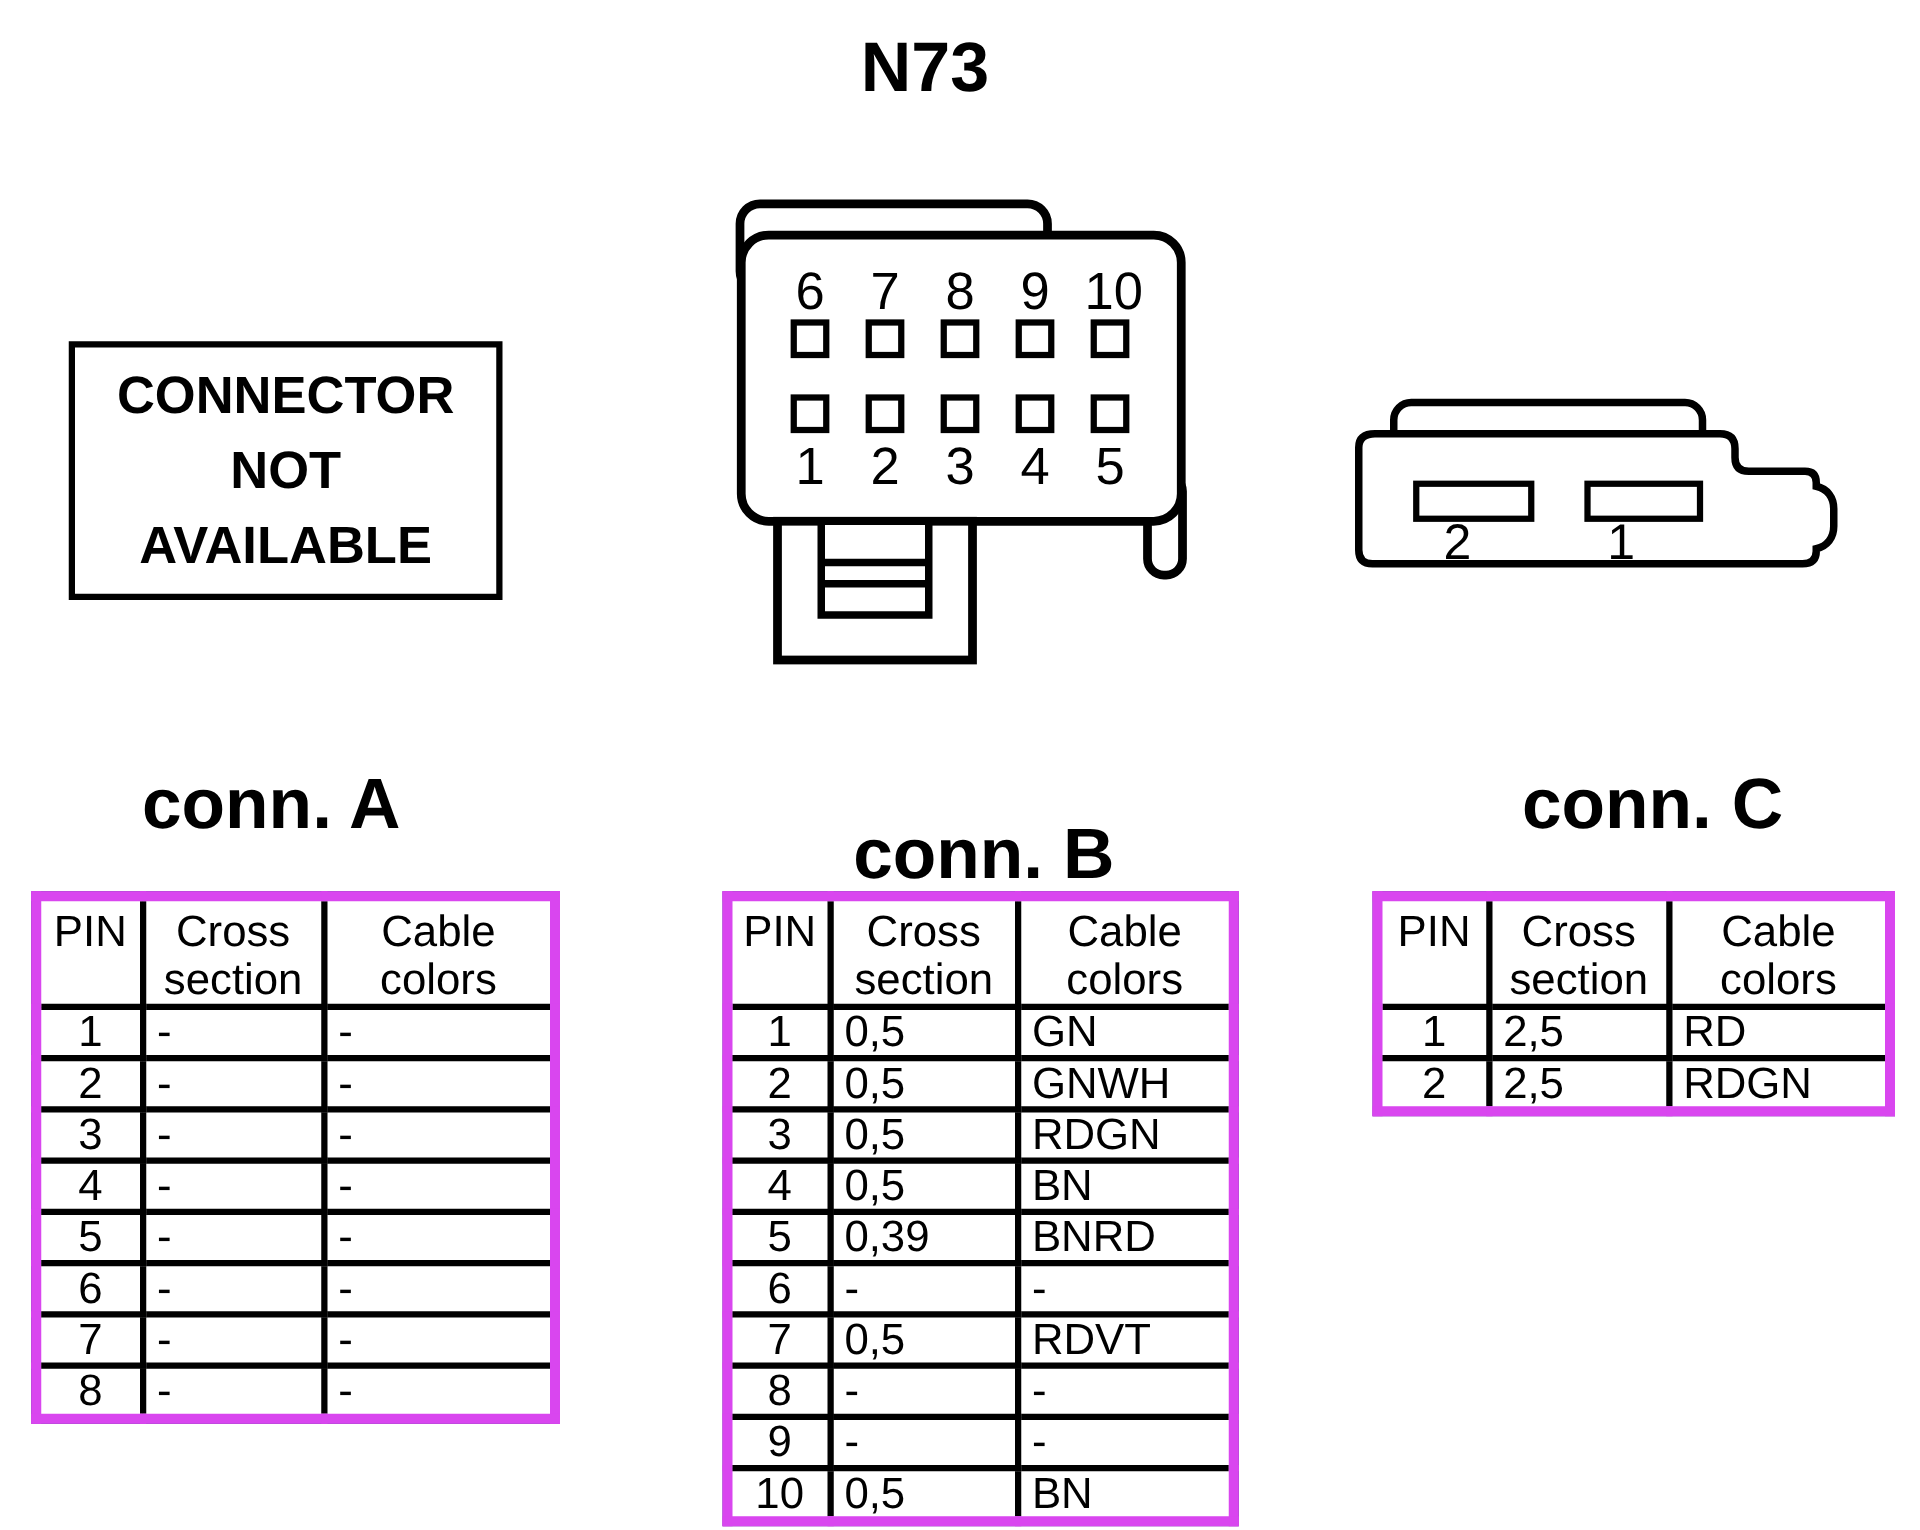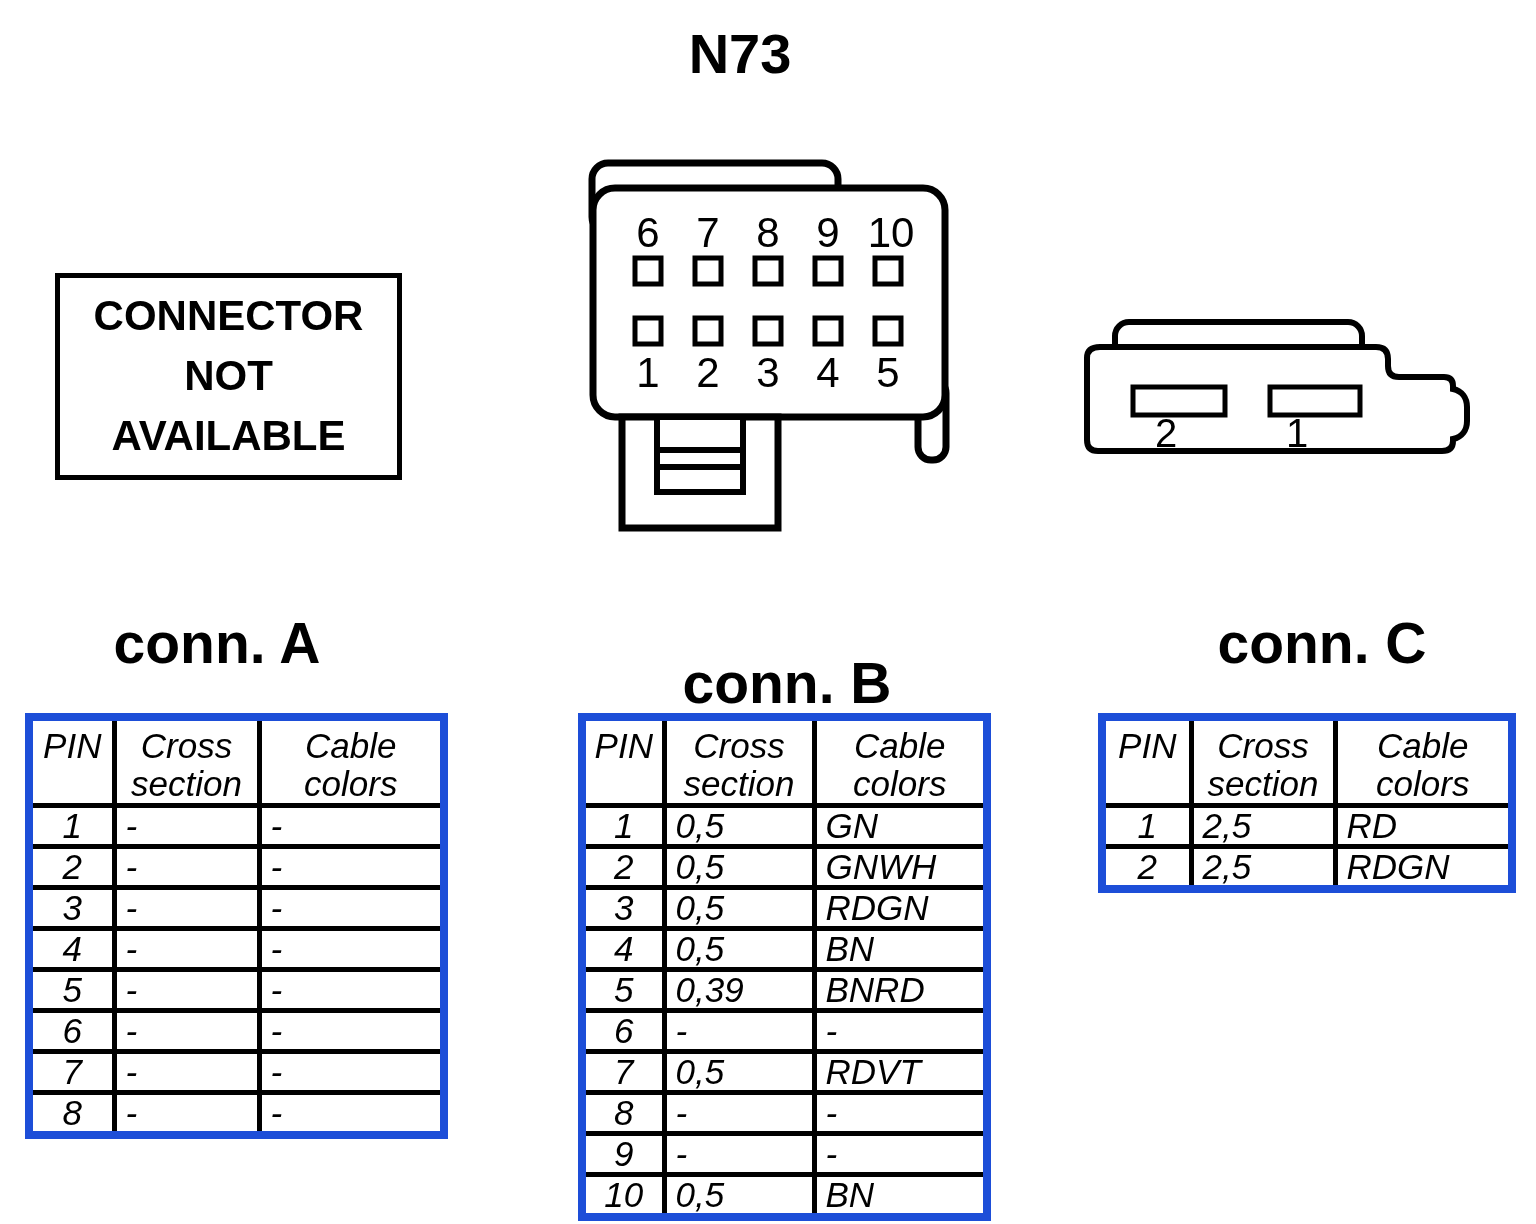--- a/index.html
+++ b/index.html
@@ -21,21 +21,21 @@
   .svg-b text{font-size:42px;}
   .svg-c text{font-size:40px;}
 
   .conn-heading{position:absolute;top:605px;transform:translateX(-50%);
                 font-size:57px;font-weight:bold;line-height:76px;white-space:nowrap;}
   .heading-a{left:217px;}
   .heading-b{left:787px;margin-top:40px;}
   .heading-c{left:1322px;}
 
   table.pin-table{position:absolute;border-collapse:collapse;table-layout:fixed;
-                  background:#4c1d95;font-size:35px;border:8px solid #1d4ed8;font-style:italic;}
+                  background:#4c1d95;font-size:35px;border:8px solid #d946ef;}
   .table-a{left:25px;top:713px;}
   .table-b{left:578px;top:713px;}
   .table-c{left:1098px;top:713px;}
   .pin-table th,.pin-table td{border:5px solid #000;padding:0;background:#fff;}
   .pin-table th{font-weight:normal;vertical-align:top;text-align:center;
                 padding-top:6px;height:78px;line-height:38px;white-space:pre-line;
                 box-sizing:border-box;}
   .pin-table td{height:36px;vertical-align:middle;line-height:36px;}
   .pin-table td.pin{text-align:center;}
   .pin-table td.val{text-align:left;padding-left:9px;}

